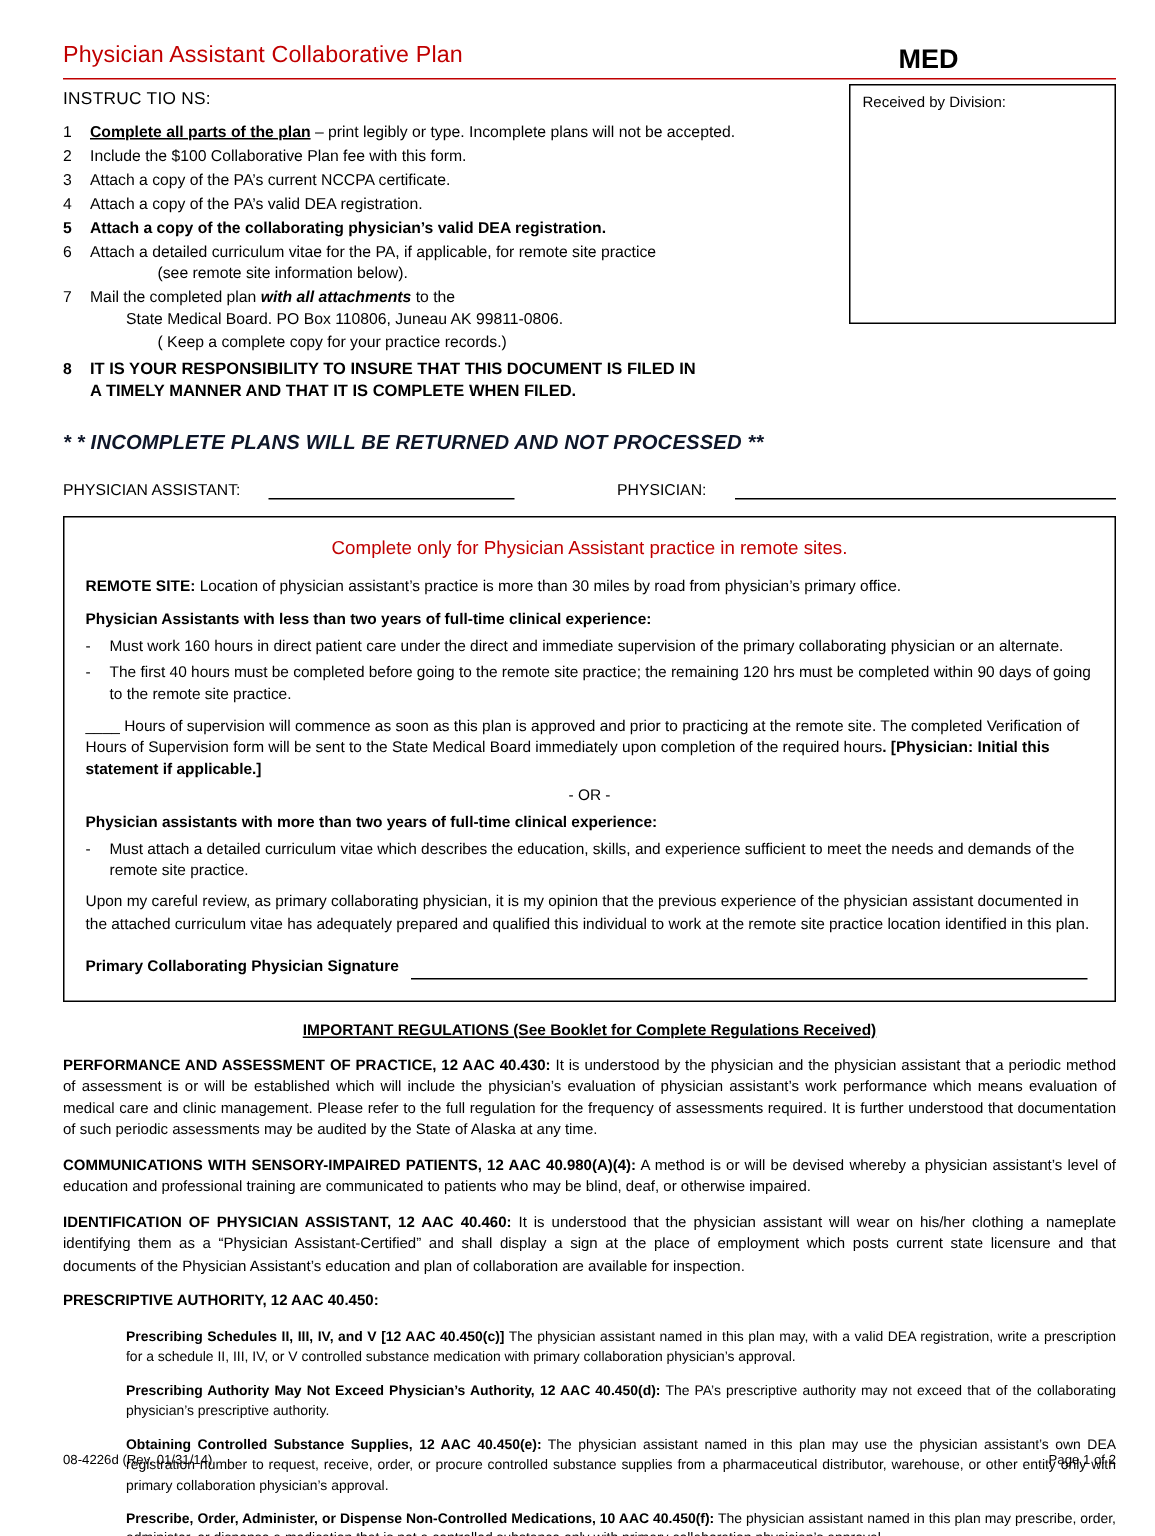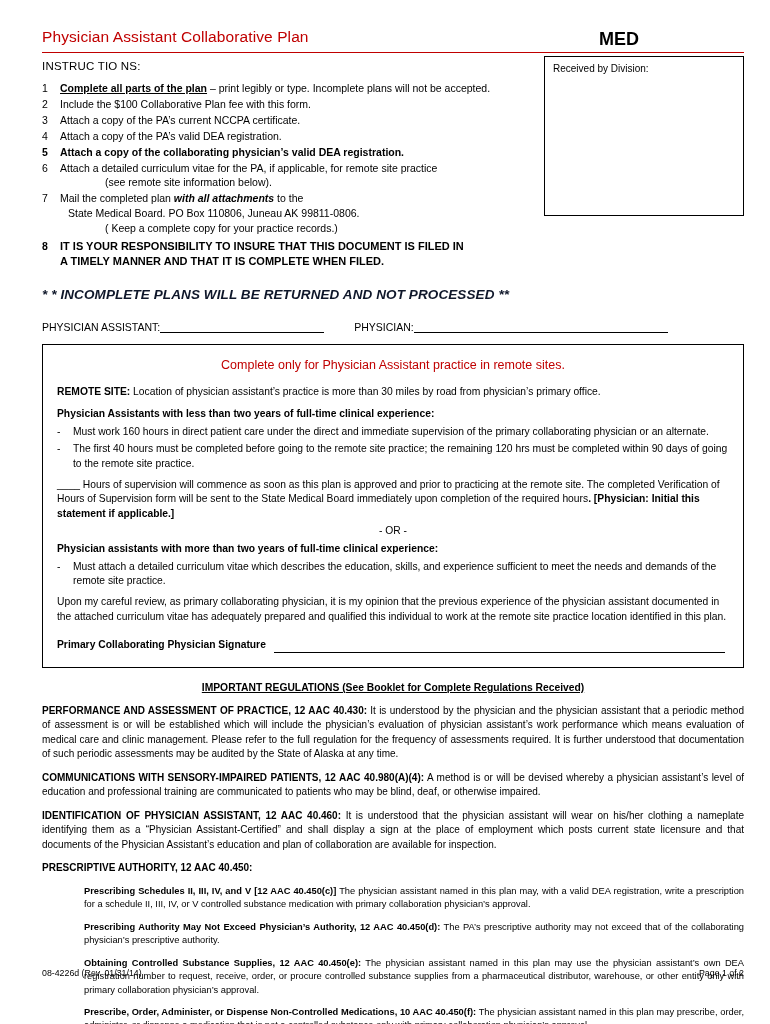--- a/index.html
+++ b/index.html
@@ -85,21 +85,21 @@
     font-size: 11px;
     font-weight: bold;
     line-height: 1.4;
   }
 
   
   .received-box {
     position: absolute;
     right: 26px;
     top: 56px;
-    width: 200px;
+    width: 178px;
     height: 160px;
     border: 1px solid #000;
     box-sizing: border-box;
     padding: 6px 8px;
     font-size: 10px;
   }
 
   
   .warning {
     color: #0f172a;
@@ -109,20 +109,21 @@
     margin-top: 17px;
     letter-spacing: 0.1px;
   }
 
   
   .sig-row {
     display: flex;
     margin-top: 19px;
     font-size: 10.5px;
     align-items: flex-end;
+    justify-content: space-between;
   }
   .sig-label { white-space: nowrap; }
   .sig-line {
     border-bottom: 1px solid #000;
     flex: 0 0 auto;
     height: 11px;
   }
   .sig-gap { width: 30px; }
 
   
@@ -252,21 +253,21 @@
       <div class="instr-text">
         <div>Attach a detailed curriculum vitae for the PA, if applicable, for remote site practice</div>
         <div class="instr-sub">(see remote site information below).</div>
       </div>
     </div>
 
     <div class="instr-item">
       <div class="instr-num">7</div>
       <div class="instr-text">
         <div><span>Mail the completed plan </span><span class="b i">with all attachments</span><span> to the</span></div>
-        <div class="instr-sub" style="margin-left:8px;">State Medical Board.  PO Box 110806, Juneau AK 99811-0806.</div>
+        <div class="instr-sub" style="margin-left:24px;">State Medical Board.  PO Box 110806, Juneau AK 99811-0806.</div>
         <div class="instr-sub">( Keep a complete copy for your practice records.)</div>
       </div>
     </div>
 
     <div class="instr-item" style="margin-top:3px;">
       <div class="instr-num b">8</div>
       <div class="instr-text caps-note">
         <div>IT IS YOUR RESPONSIBILITY TO INSURE THAT THIS DOCUMENT IS FILED IN</div>
         <div>A TIMELY MANNER AND THAT IT IS COMPLETE WHEN FILED.</div>
       </div>

